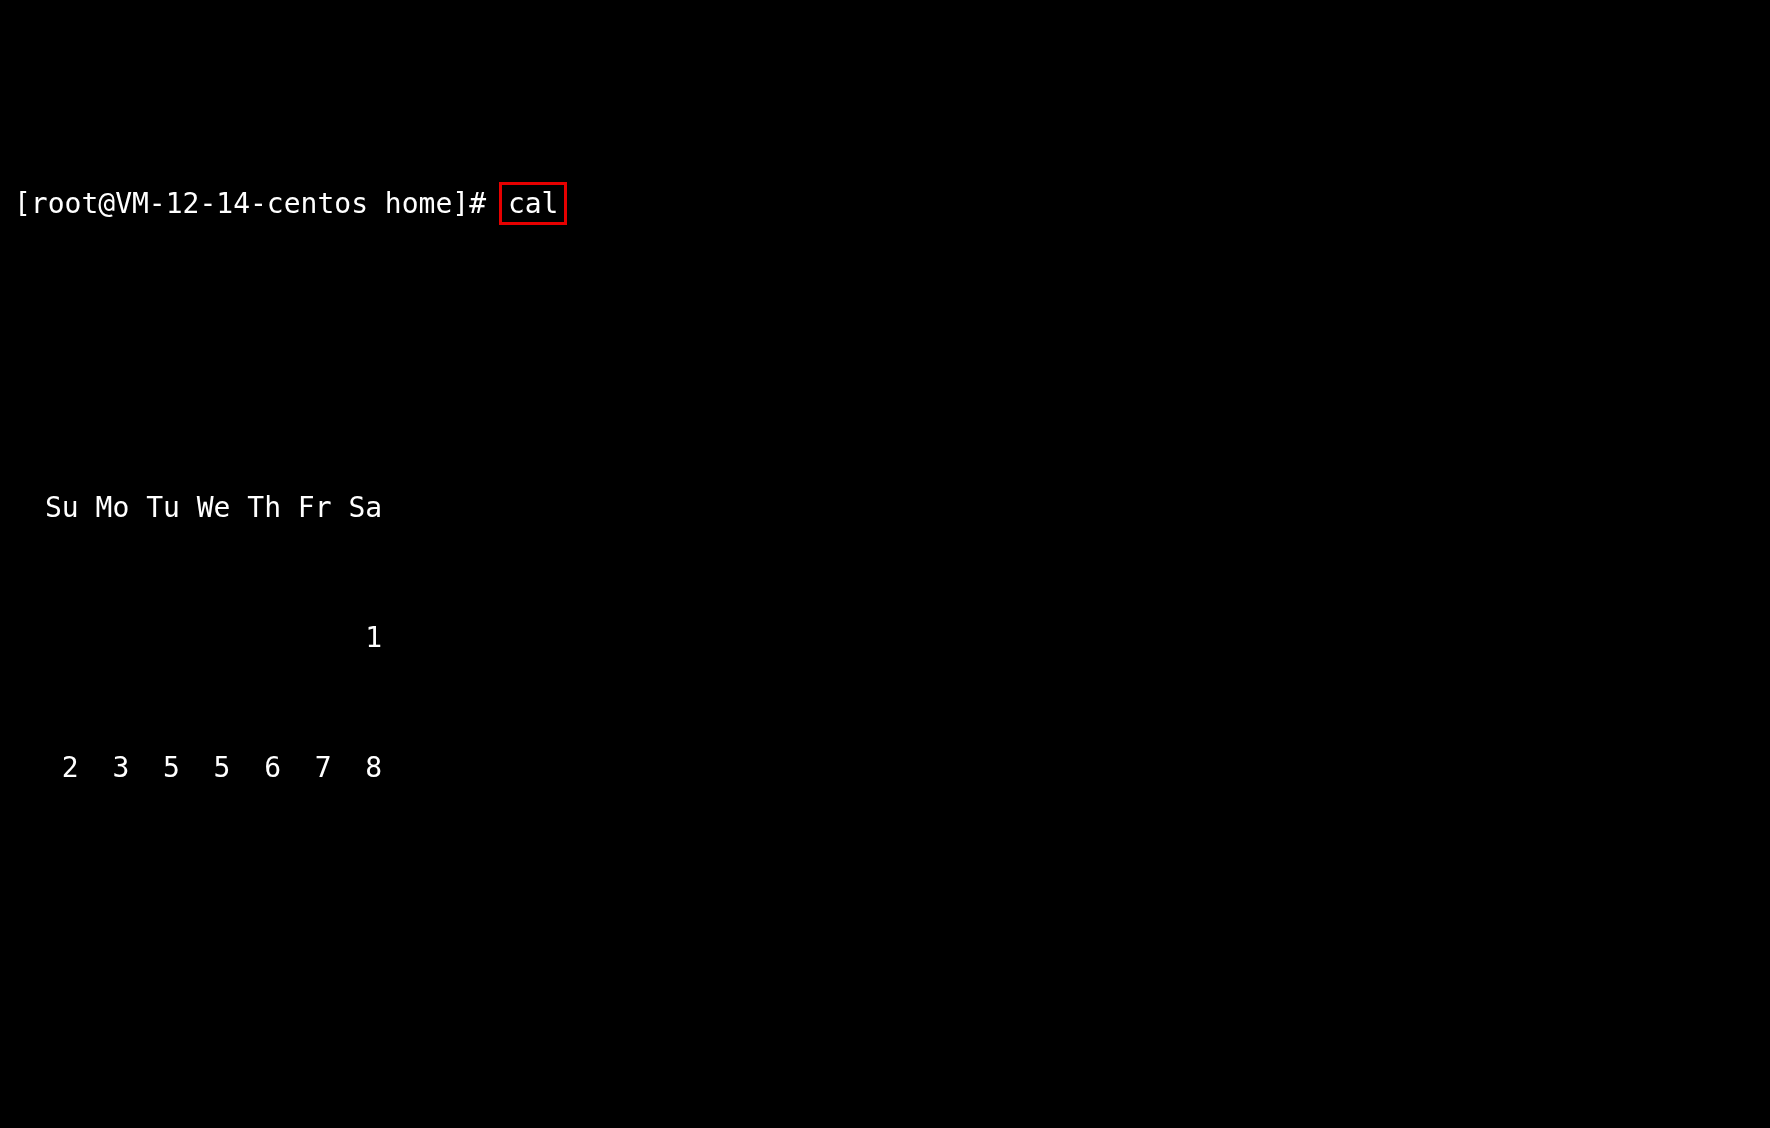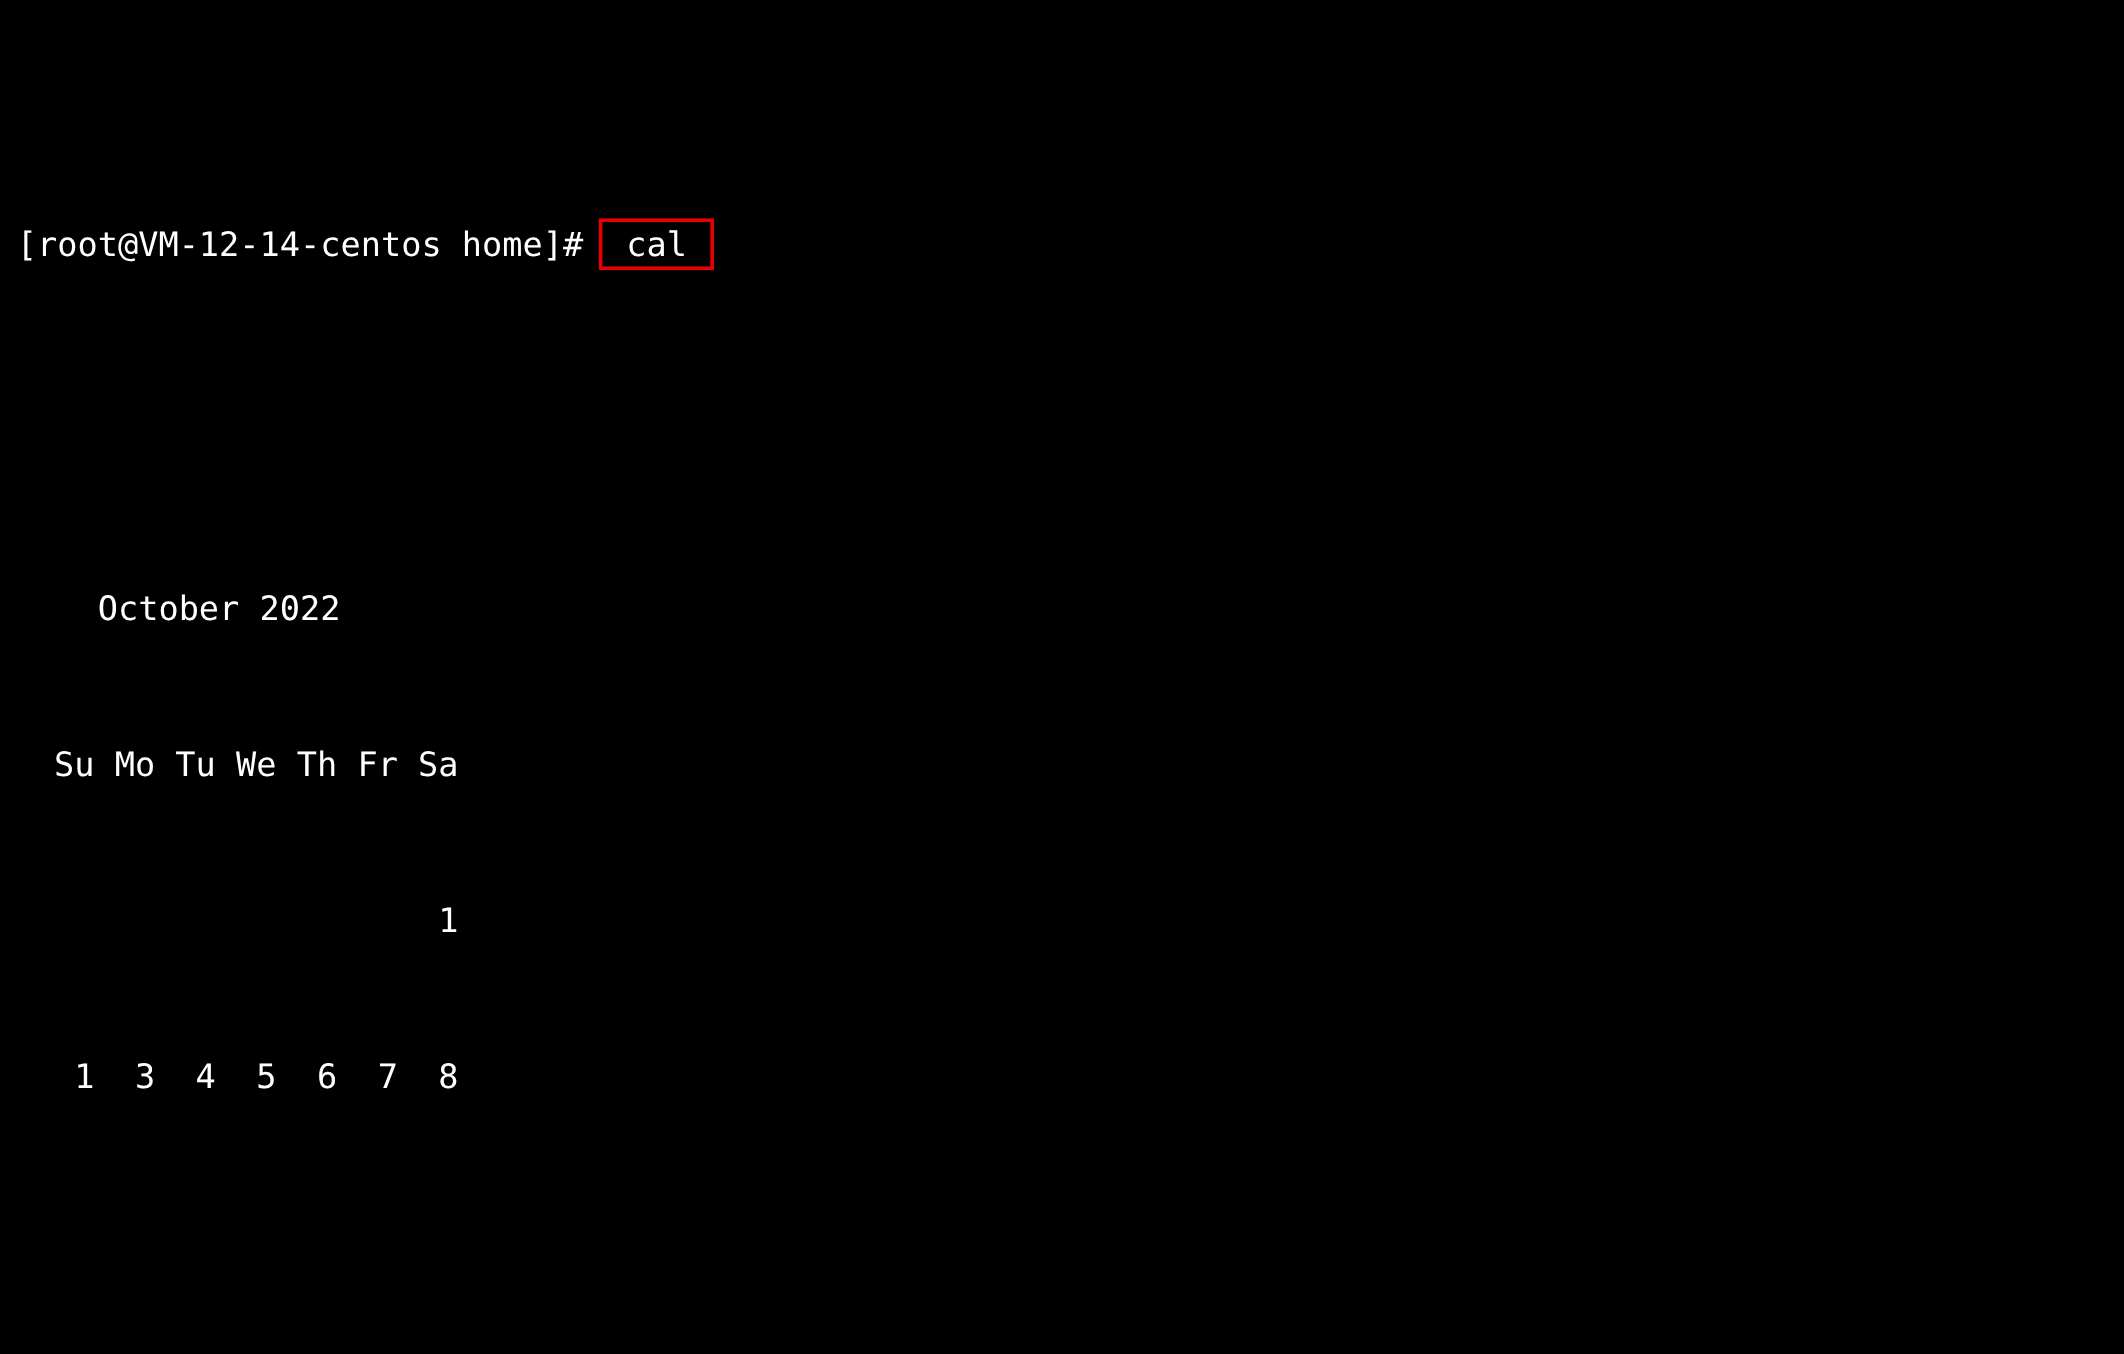--- a/index.html
+++ b/index.html
@@ -18,21 +18,21 @@
     padding: 8px 14px;
     white-space: pre;
   }
   .prompt-line {
     display: flex;
     align-items: flex-end;
   }
   .prompt-text { white-space: pre; }
   .cmd-box {
     border: 3px solid #e60000;
-    padding: 0 20px;
+    padding: 0 6px;
     margin-left: -4px;
     display: inline-block;
     line-height: 1.35;
   }
   .cal-block { margin-top: 0; }
   .cal-title { white-space: pre; }
   .cal-head, .cal-row { white-space: pre; margin-left: 31px; }
 </style>
 </head>
 <body>
@@ -40,24 +40,23 @@
 <div class="terminal">
 
   
   <div class="prompt-line">
     <span class="prompt-text">[root@VM-12-14-centos home]# </span>
     <span class="cmd-box">cal</span>
   </div>
 
   
   <div class="cal-block">
-    <div class="cal-title">    October 2022</div>
     <div class="cal-head">Su Mo Tu We Th Fr Sa</div>
     <div class="cal-row">                   1</div>
-    <div class="cal-row"> 1  3  4  5  6  7  8</div>
+    <div class="cal-row"> 2  3  5  5  6  7  8</div>
     
     
     
   </div>
 
   
   
 
   
   

